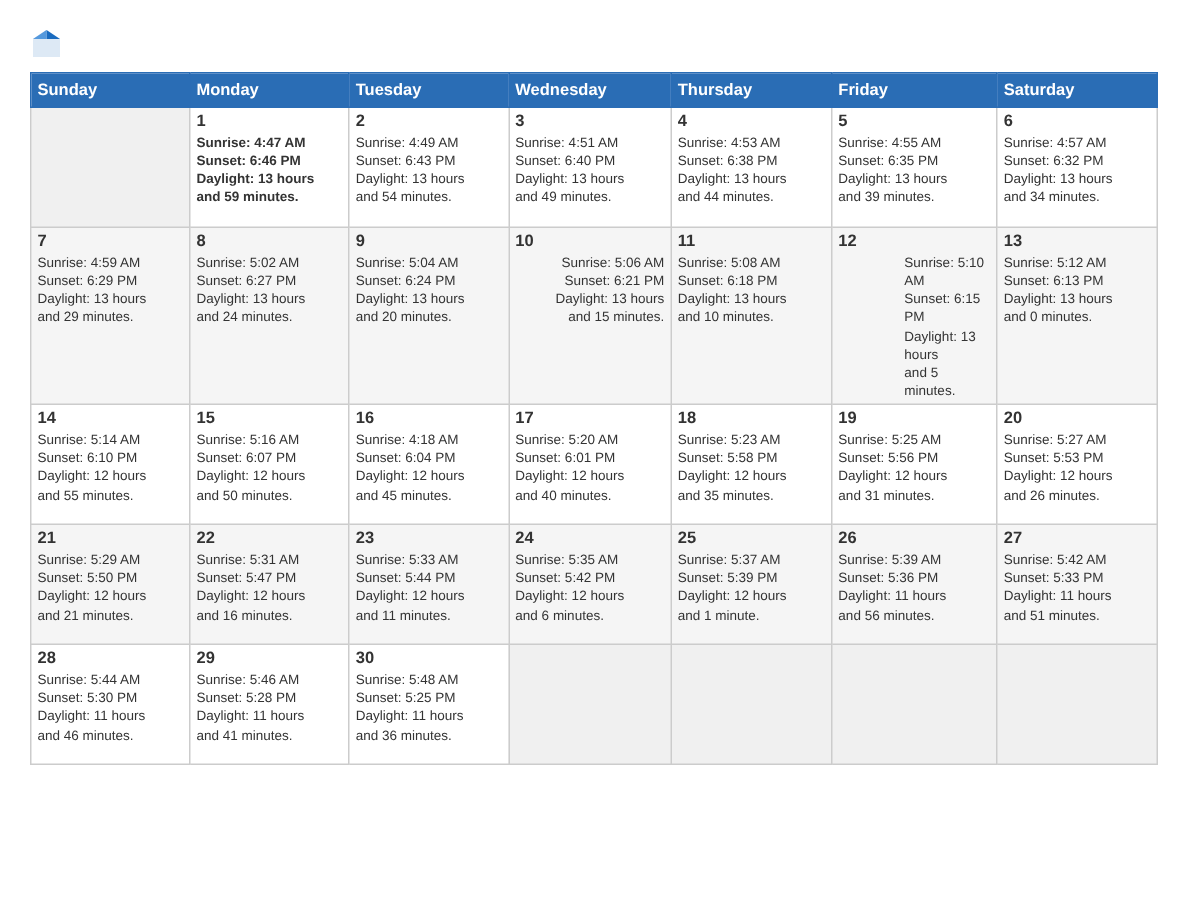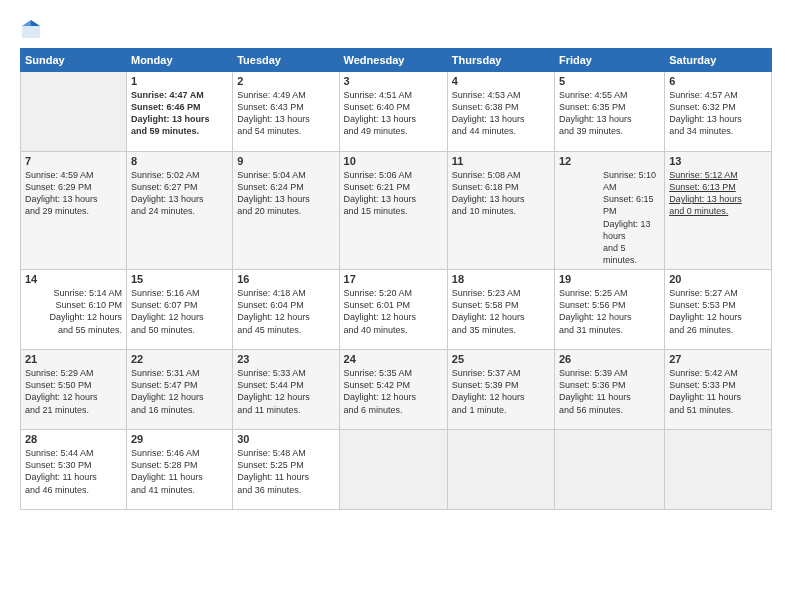--- a/index.html
+++ b/index.html
@@ -195,51 +195,51 @@
           </td>
           <td>
             <div class="day-num">9</div>
             <div class="day-info" style="white-space: pre-line;">Sunrise: 5:04 AM
 Sunset: 6:24 PM
 Daylight: 13 hours
 and 20 minutes.</div>
           </td>
           <td>
             <div class="day-num">10</div>
-            <div class="day-info" style="white-space: pre-line;">Sunrise: 5:06 AM
+            <div class="day-info" style="white-space: pre-line; text-align: right;">Sunrise: 5:06 AM
 Sunset: 6:21 PM
 Daylight: 13 hours
 and 15 minutes.</div>
           </td>
           <td>
             <div class="day-num">11</div>
             <div class="day-info" style="white-space: pre-line;">Sunrise: 5:08 AM
 Sunset: 6:18 PM
 Daylight: 13 hours
 and 10 minutes.</div>
           </td>
           <td>
             <div class="day-num">12</div>
             <div class="day-info" style="white-space: pre-line; margin-left: 44px;">Sunrise: 5:10 AM
 Sunset: 6:15 PM
 Daylight: 13 hours
 and 5 minutes.</div>
           </td>
           <td>
             <div class="day-num">13</div>
-            <div class="day-info" style="white-space: pre-line; text-decoration: underline;">Sunrise: 5:12 AM
+            <div class="day-info" style="white-space: pre-line;">Sunrise: 5:12 AM
 Sunset: 6:13 PM
 Daylight: 13 hours
 and 0 minutes.</div>
           </td>
         </tr>
         <tr>
           <td>
             <div class="day-num">14</div>
-            <div class="day-info" style="white-space: pre-line; text-align: right;">Sunrise: 5:14 AM
+            <div class="day-info" style="white-space: pre-line;">Sunrise: 5:14 AM
 Sunset: 6:10 PM
 Daylight: 12 hours
 and 55 minutes.</div>
           </td>
           <td>
             <div class="day-num">15</div>
             <div class="day-info" style="white-space: pre-line;">Sunrise: 5:16 AM
 Sunset: 6:07 PM
 Daylight: 12 hours
 and 50 minutes.</div>

